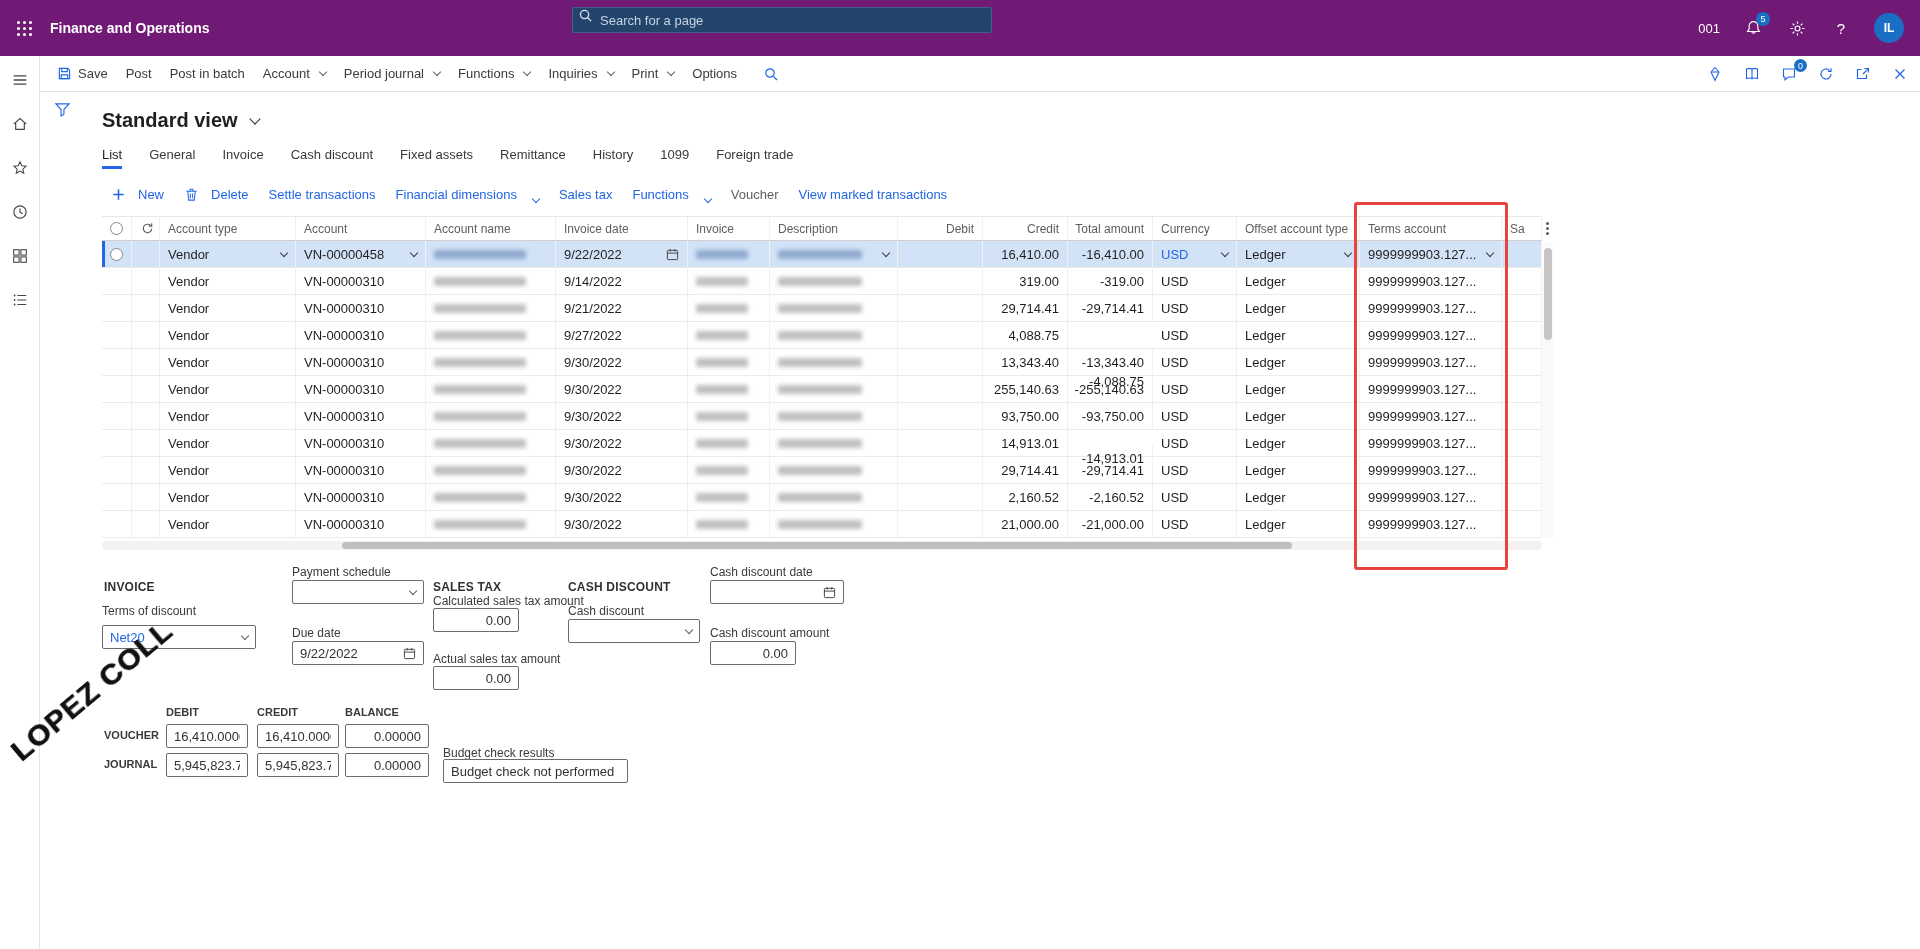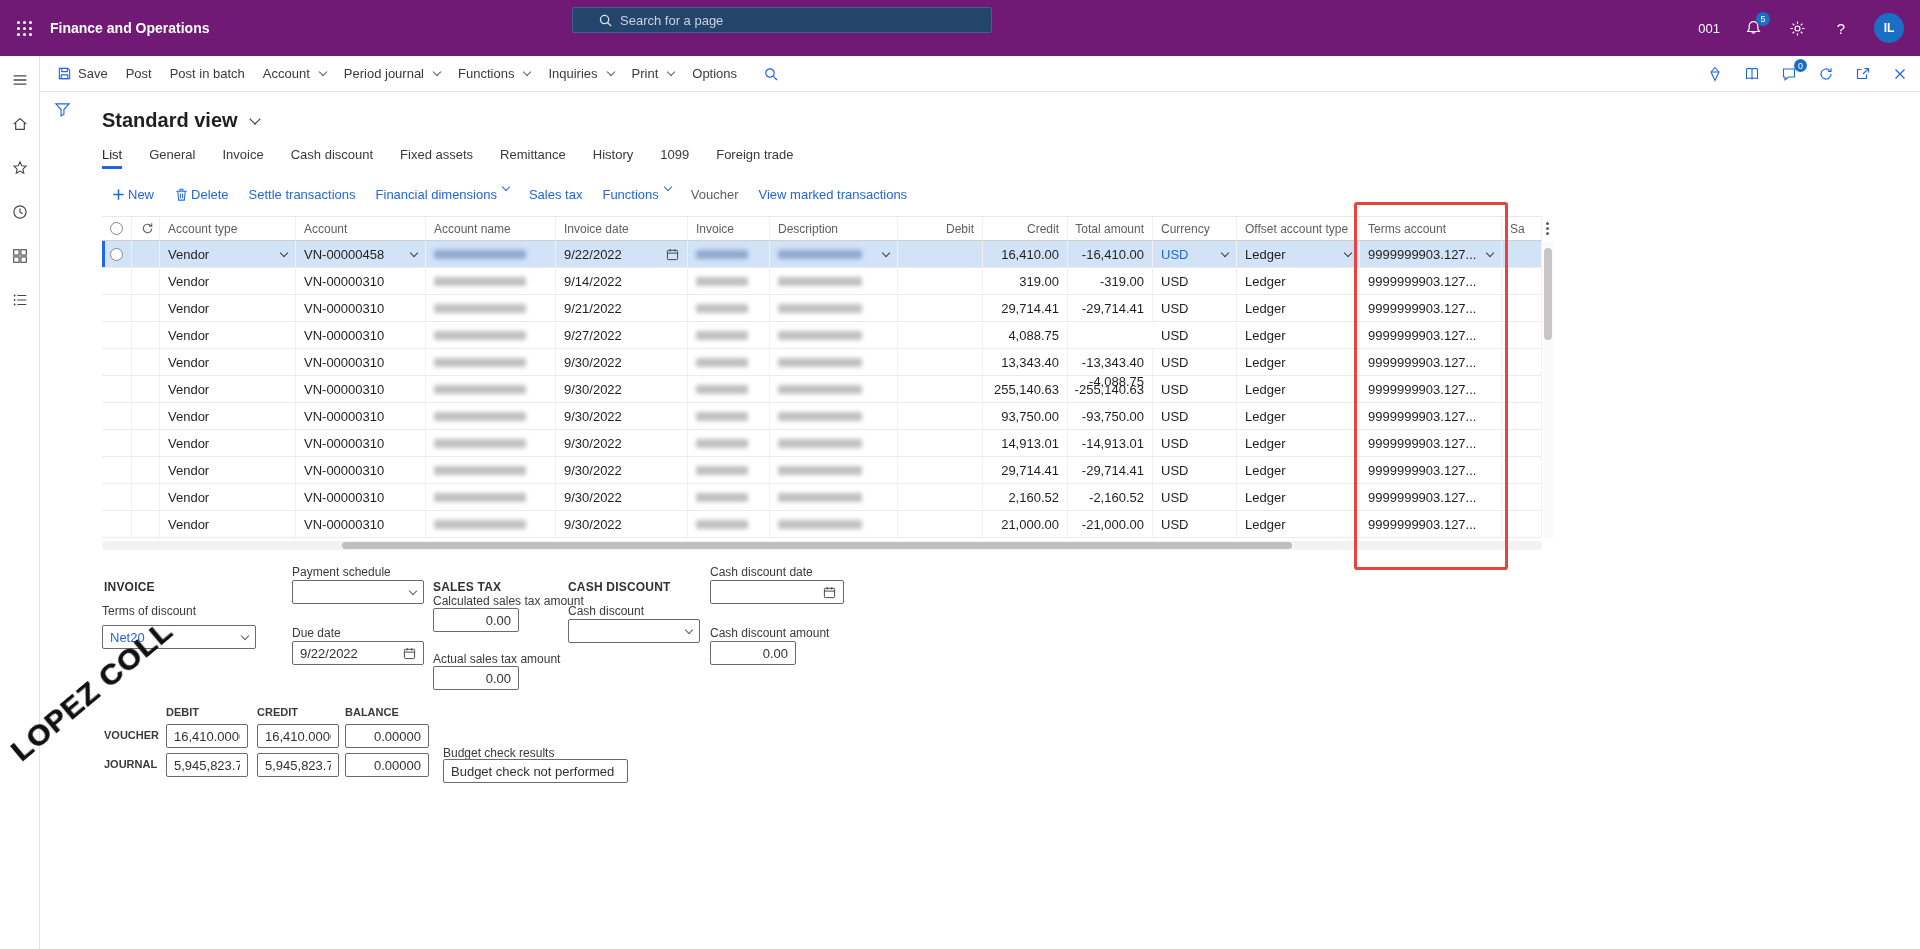--- a/index.html
+++ b/index.html
@@ -7,21 +7,21 @@
 body{font-family:"Liberation Sans",sans-serif;font-size:13px;color:#323130}
 button{font:inherit;background:none;border:0;cursor:pointer;color:inherit}
 
 
 .topbar{height:56px;background:#701a75;display:flex;align-items:center;position:relative;color:#fff}
 .waffle{width:48px;height:40px;display:flex;align-items:center;justify-content:center}
 .dot9{width:15px;height:15px;position:relative;display:block}
 .dot9::before{content:"";position:absolute;left:0;top:0;width:3px;height:3px;border-radius:50%;background:#fff;
 box-shadow:6px 0 0 #fff,12px 0 0 #fff,0 6px 0 #fff,6px 6px 0 #fff,12px 6px 0 #fff,0 12px 0 #fff,6px 12px 0 #fff,12px 12px 0 #fff}
 .app-title{font-size:14px;font-weight:700;margin-left:2px}
-.searchbox{position:absolute;left:572px;top:7px;width:420px;height:26px;background:#24456b;border:1px solid #3f608a;border-radius:2px;display:flex;align-items:center;padding:0 25px;gap:7px}
+.searchbox{position:absolute;left:572px;top:7px;width:420px;height:26px;background:#24456b;border:1px solid #3f608a;border-radius:2px;display:flex;padding:0 5px;gap:7px}
 .searchbox input{flex:1;background:transparent;border:0;outline:none;color:#fff;font-size:13px;font-family:inherit}
 .searchbox input::placeholder{color:#c7d3e2}
 .top-right{margin-left:auto;display:flex;align-items:center;gap:22px;padding-right:16px}
 .company{font-size:13px}
 .tb-ic{position:relative;display:flex;align-items:center;justify-content:center;width:22px;height:22px}
 .tp-ic{width:19px;height:19px}
 .help{font-size:15px;font-weight:400}
 .nbadge{position:absolute;top:-5px;right:-6px;min-width:14px;height:14px;border-radius:7px;background:#1a6fc4;color:#fff;font-size:9px;display:flex;align-items:center;justify-content:center;padding:0 3px}
 .avatar{width:30px;height:30px;border-radius:50%;background:#1a6fc4;color:#fff;display:flex;align-items:center;justify-content:center;font-size:12px;font-weight:700}
 
@@ -50,21 +50,21 @@
 .funnel{position:absolute;left:14px;top:9px;cursor:pointer}
 .crumb{display:flex;gap:8px;align-items:center;margin-top:5px}
 .crumb .c1{color:#201f1e;cursor:pointer}
 .crumb .csep{color:#a19f9d}
 .crumb .c2{color:#605e5c}
 .view-title{font-size:20px;font-weight:600;color:#201f1e;margin-top:9px;display:flex;align-items:center;gap:9px;cursor:pointer;width:max-content}
 .tabs{display:flex;gap:27px;margin-top:15px}
 .tab{padding-bottom:7px;color:#3b3a39;cursor:pointer}
 .tab.active{color:#201f1e;box-shadow:inset 0 -3px 0 #2266E3}
 .grid-toolbar{display:flex;align-items:center;gap:2px;margin-top:15px}
-.gt-item{display:flex;align-items:flex-start;gap:2px;color:#2266E3;padding:3px 9px}
+.gt-item{display:flex;align-items:flex-end;gap:12px;color:#2266E3;padding:3px 9px}
 .gt-item .chev{color:#2266E3}
 .gt-item.disabled{color:#605e5c;cursor:default}
 
 
 .grid-wrap{position:relative;margin-top:11px;width:1452px}
 .ghead{display:flex;height:25px;width:1440px;border-top:1px solid #e8e8e8;border-bottom:1px solid #d2d0ce;color:#605e5c;font-size:12px}
 .hcell{display:flex;align-items:center;height:100%;padding:0 8px;border-right:1px solid #f1f1f1;overflow:hidden;white-space:nowrap;cursor:pointer}
 .hcell.right{justify-content:flex-end}
 .gbody{width:1440px}
 .grow{display:flex;height:27px;width:1440px;border-bottom:1px solid #ebebeb;background:#fff}
@@ -682,21 +682,21 @@
               </div>
               <div class="cell" style="width: 128px;">
                 <span class="redact" style="width: 84px;"></span>
               </div>
               <div class="cell right" style="width: 85px;">
                 <span></span>
               </div>
               <div class="cell right" style="width: 85px;">
                 <span>14,913.01</span>
               </div>
-              <div class="cell right" style="width: 85px;">
+              <div class="cell right" style="width: 85px; margin-top: 15px;">
                 <span>-14,913.01</span>
               </div>
               <div class="cell" style="width: 84px;">
                 <span>USD</span>
               </div>
               <div class="cell" style="width: 123px;">
                 <span>Ledger</span>
               </div>
               <div class="cell" style="width: 142px;">
                 <span>9999999903.127...</span>

